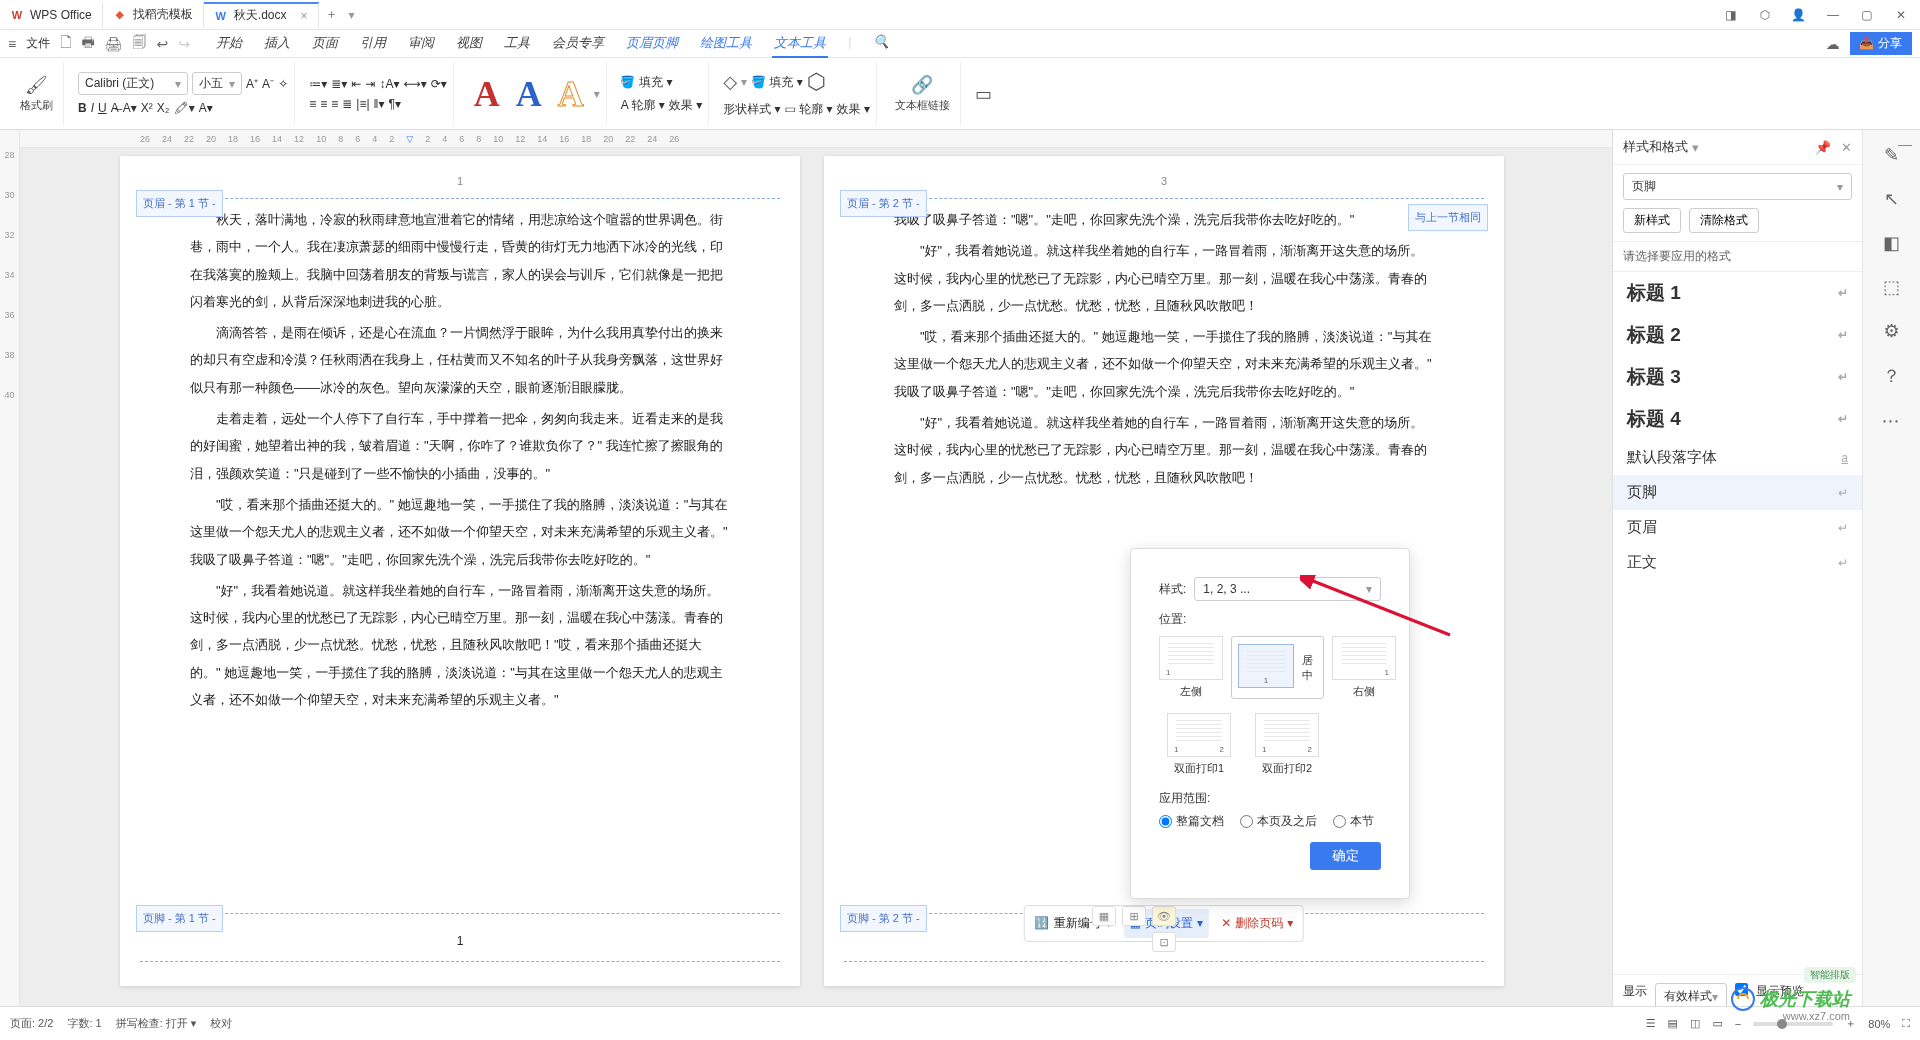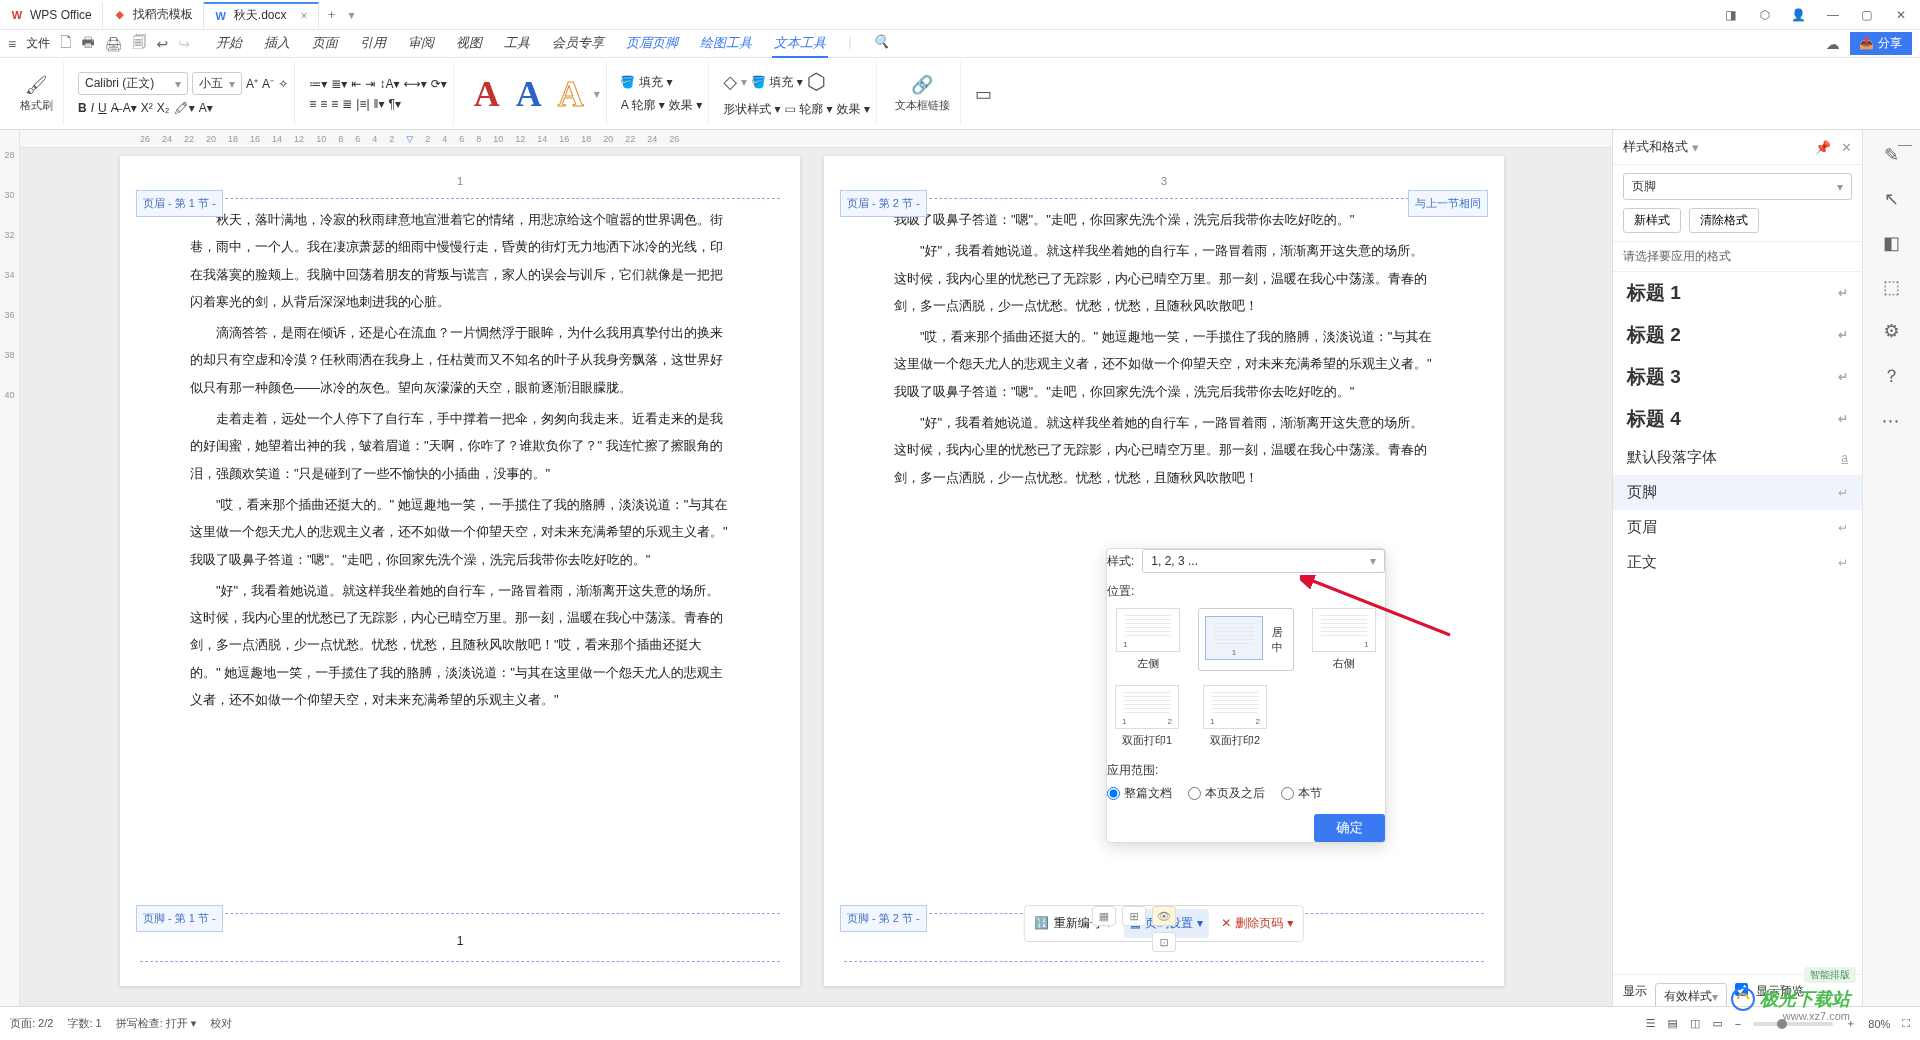--- a/index.html
+++ b/index.html
@@ -42,31 +42,31 @@
   .workspace { position: absolute; top: 130px; bottom: 22px; left: 0; right: 58px; display: flex; }
   .vruler { width: 20px; background: #f7f7f7; border-right: 1px solid #e5e5e5; font-size: 9px; color: #999; padding-top: 20px; display: flex; flex-direction: column; align-items: center; gap: 30px; }
   .docarea { flex: 1; background: #ededed; overflow: hidden; position: relative; }
   .hruler { height: 18px; background: #f7f7f7; border-bottom: 1px solid #e5e5e5; display: flex; align-items: center; padding-left: 120px; font-size: 9px; color: #999; gap: 12px; position: absolute; top: 0; left: 0; right: 0; }
   .pages { position: absolute; top: 18px; left: 0; right: 0; bottom: 0; display: flex; gap: 24px; padding: 8px 100px; }
   .page { width: 680px; background: #fff; box-shadow: 0 1px 4px rgba(0,0,0,.15); position: relative; padding: 50px 70px; font-size: 13px; line-height: 2.1; color: #222; }
   .page-num-top { position: absolute; top: 14px; left: 50%; transform: translateX(-50%); font-size: 11px; color: #888; }
   .hf-label { position: absolute; font-size: 11px; background: #f2f6ff; border: 1px solid #b6cdf6; padding: 1px 6px; color: #4470c5; }
   .hf-header { top: 34px; left: 16px; }
   .hf-footer { bottom: 54px; left: 16px; }
-  .hf-same { top: 34px; right: 16px; }
+  .hf-same { top: 48px; right: 16px; }
   .page p { text-indent: 2em; margin-bottom: 4px; }
   .page .pn-bottom { position: absolute; bottom: 32px; left: 50%; transform: translateX(-50%); font-size: 12px; }
   .page-toolbar { position: absolute; bottom: 44px; left: 50%; transform: translateX(-50%); display: flex; gap: 6px; background: #fff; border: 1px solid #ddd; border-radius: 4px; padding: 3px 4px; font-size: 12px; }
   .ptb-item { display: flex; align-items: center; gap: 4px; padding: 2px 6px; border-radius: 3px; }
   .ptb-item.active { background: #e6eefc; color: #2b63c9; }
   .ptb-item.del { color: #c0392b; }
   .dashline { position: absolute; height: 1px; border-top: 1px dashed #8aabde; left: 20px; right: 20px; }
 
   
-  .popup { position: absolute; width: 280px; background: #fff; border: 1px solid #ddd; border-radius: 4px; box-shadow: 0 4px 16px rgba(0,0,0,.15); padding: 0; font-size: 12px; top: 548px; left: 1106px; z-index: 20; }
+  .popup { position: absolute; width: 280px; background: #fff; border: 1px solid #ddd; border-radius: 4px; box-shadow: 0 4px 16px rgba(0,0,0,.15); padding: 28px; font-size: 12px; top: 548px; left: 1130px; z-index: 20; }
   .popup .prow { display: flex; align-items: center; gap: 8px; margin-bottom: 10px; }
   .popup select, .popup .psel { flex: 1; border: 1px solid #ccc; border-radius: 3px; padding: 4px 8px; background: #fff; }
   .popup .opts { display: flex; gap: 8px; margin: 8px 0 14px; }
   .popup .opt { flex: 1; text-align: center; font-size: 11px; }
   .popup .opt .thumb { width: 64px; height: 44px; border: 1px solid #ddd; margin: 0 auto 4px; background: #fff; position: relative; }
   .popup .opt.sel .thumb { background: #eef3fc; border-color: #9ab8e8; }
   .popup .opt .thumb::after { content: ''; position: absolute; left: 8px; right: 8px; top: 6px; bottom: 12px; background: repeating-linear-gradient(#e8e8e8, #e8e8e8 1px, transparent 1px, transparent 4px); }
   .popup .opt .thumb .pn { position: absolute; bottom: 2px; font-size: 8px; color: #666; }
   .popup .opt .thumb .pn.l { left: 6px; } .popup .opt .thumb .pn.c { left: 50%; transform: translateX(-50%); } .popup .opt .thumb .pn.r { right: 6px; }
   .popup .radios { display: flex; gap: 16px; margin-bottom: 12px; }

